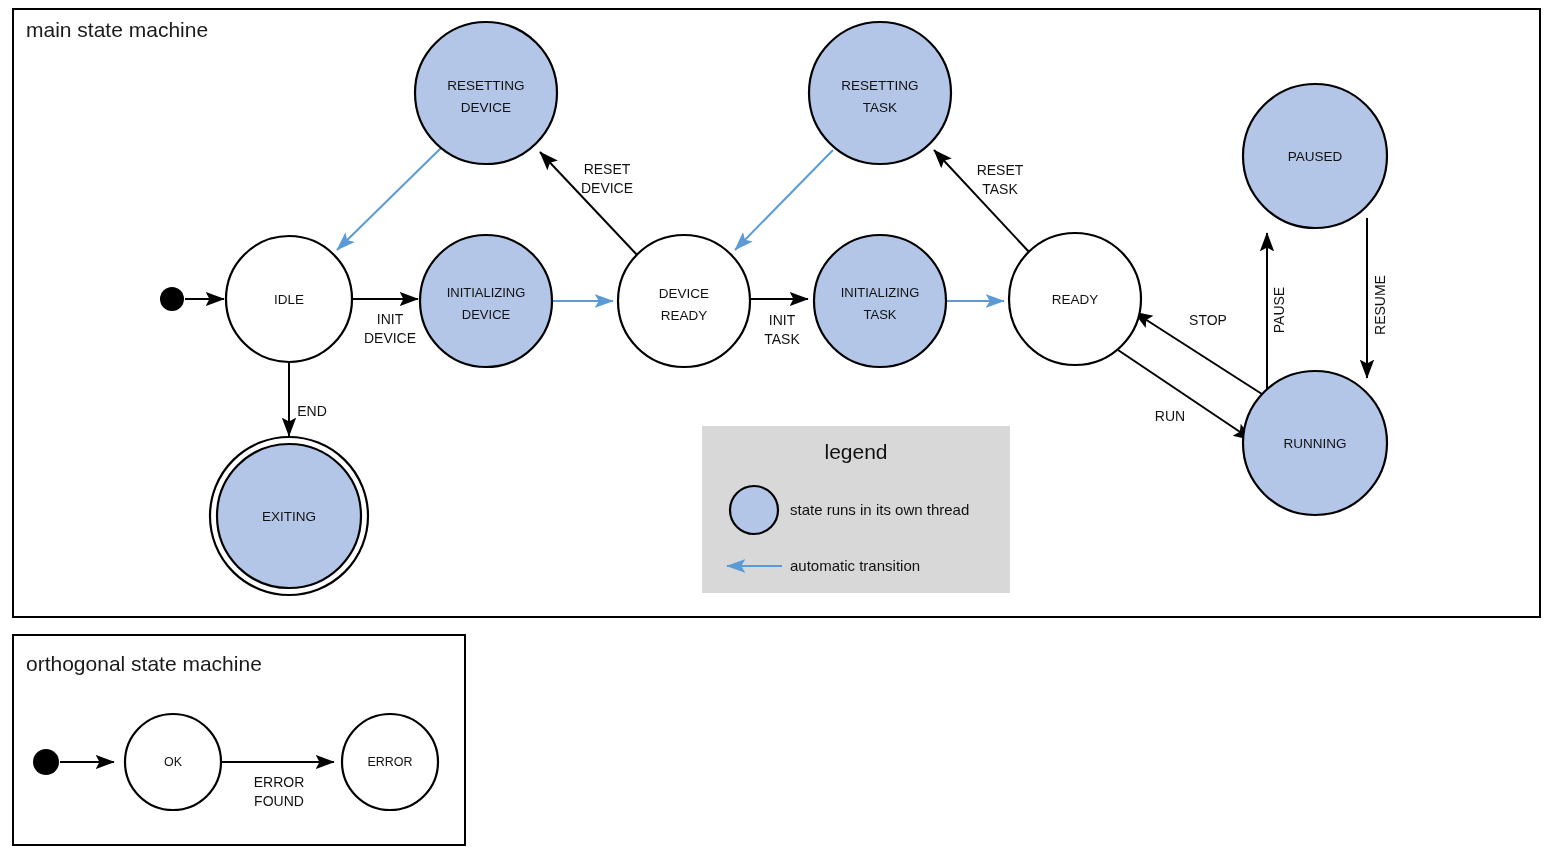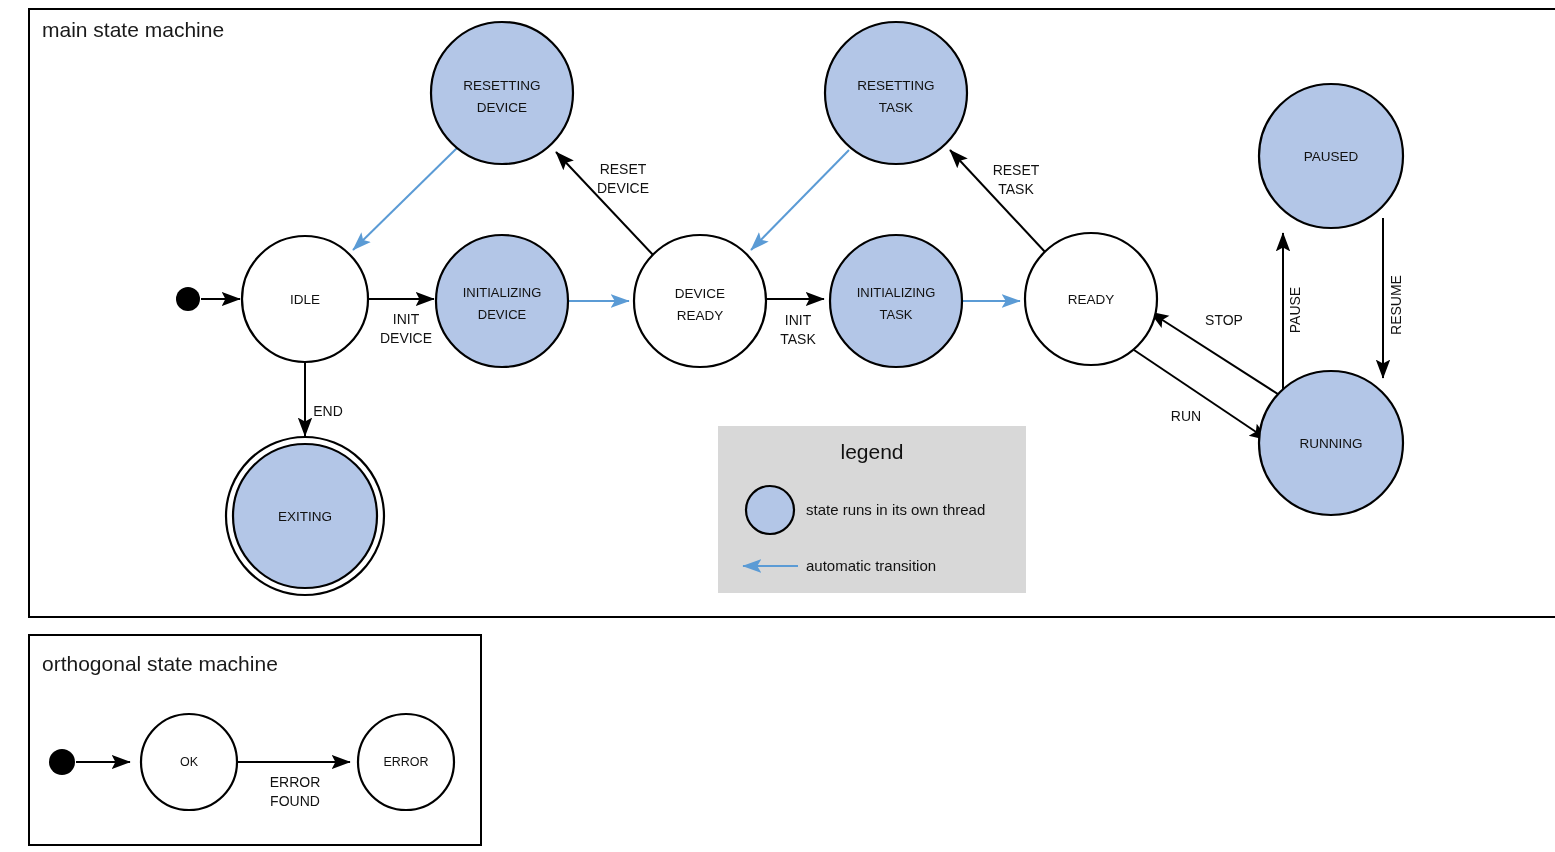--- a/index.html
+++ b/index.html
@@ -11,21 +11,20 @@
   body {
     width: 1555px;
     height: 852px;
     font-family: "Liberation Sans", sans-serif;
     overflow: hidden;
   }
   #stage {
     position: relative;
     width: 1230px;
     height: 852px;
-    margin-left: 16px;
   }
   svg#diagram {
     position: absolute;
     left: 0;
     top: 0;
     width: 1555px;
     height: 852px;
     display: block;
   }
   .frame {

